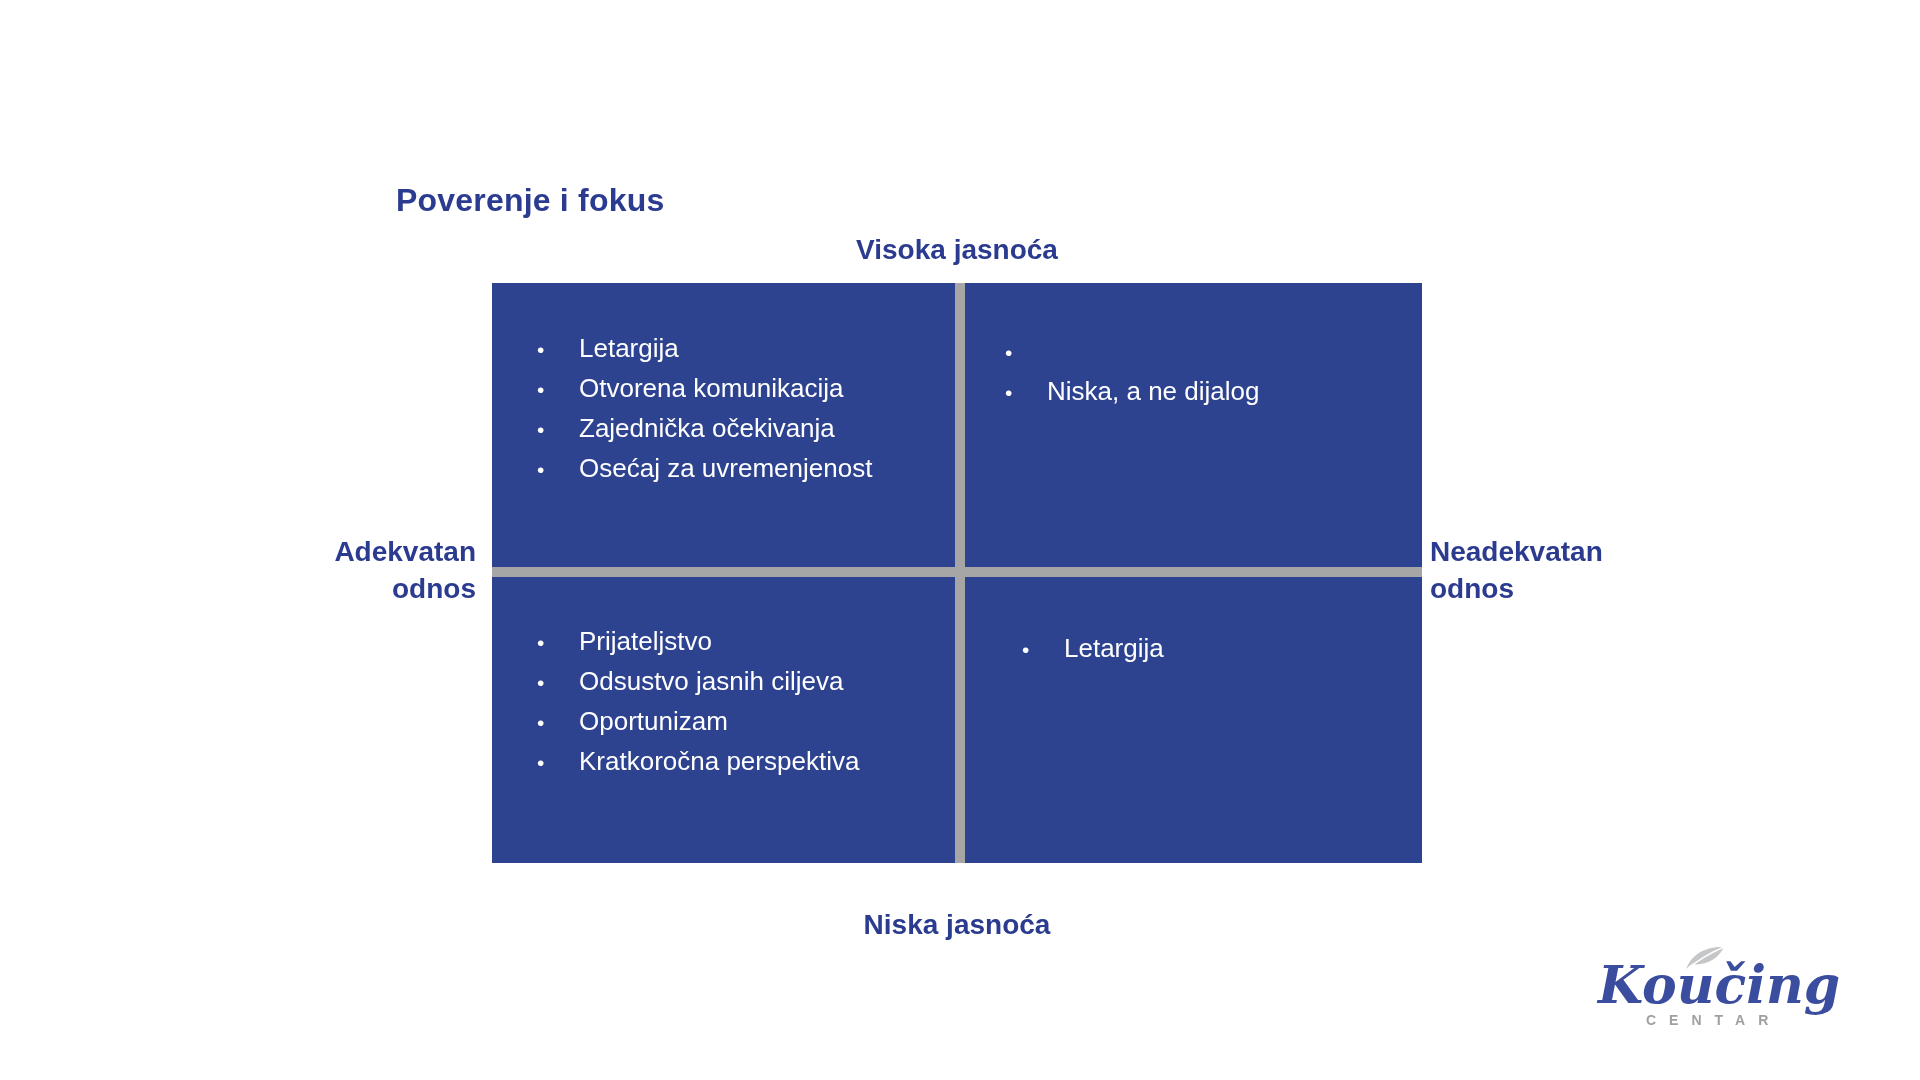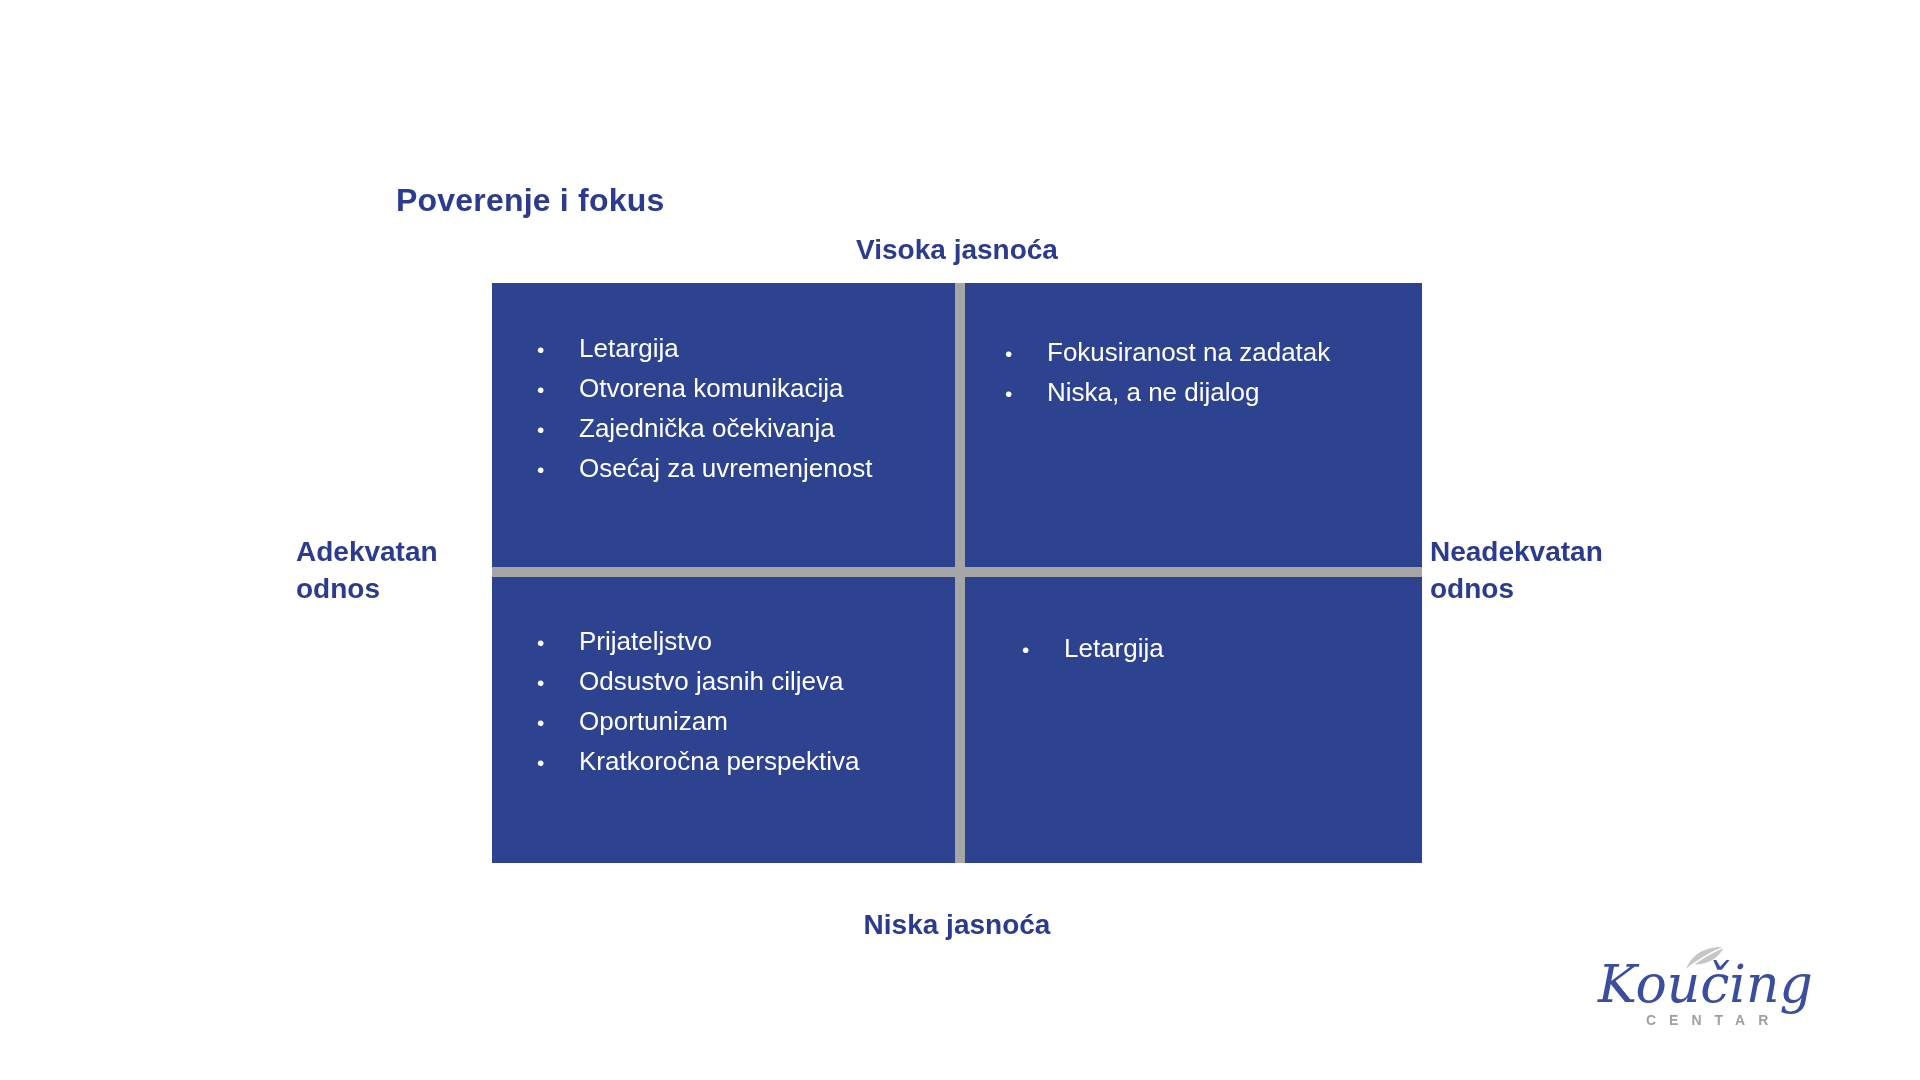--- a/index.html
+++ b/index.html
@@ -47,21 +47,21 @@
     left: 492px;
     width: 930px;
     top: 881px;
     text-align: center;
     margin-top: 28px;
   }
   .axis-left {
     left: 296px;
     top: 533px;
     width: 180px;
-    text-align: left;
+    text-align: right;
     line-height: 37px;
   }
   .axis-right {
     left: 1430px;
     top: 533px;
     width: 250px;
     text-align: left;
     line-height: 37px;
   }
 
@@ -116,21 +116,21 @@
     position: absolute;
     left: 86px;
     top: -2px;
   }
   .logo-wordmark {
     position: absolute;
     left: 0;
     top: 8px;
     font-family: "DejaVu Serif", serif;
     font-style: italic;
-    font-weight: normal;
+    font-weight: bold;
     font-size: 52px;
     color: #3A4D9E;
     white-space: nowrap;
   }
   .logo-subtitle {
     position: absolute;
     left: 48px;
     top: 66px;
     font-size: 14px;
     font-weight: bold;
@@ -171,21 +171,20 @@
           <span class="bullet-text">Zajednička očekivanja</span>
         </div>
         <div class="bullet-item">
           <span class="bullet">•</span>
           <span class="bullet-text">Osećaj za uvremenjenost</span>
         </div>
       </div>
     <div class="quadrant q-top-right">
         <div class="bullet-item">
           <span class="bullet">•</span>
-          <span class="bullet-text">Fokusiranost na zadatak</span>
         </div>
         <div class="bullet-item">
           <span class="bullet">•</span>
           <span class="bullet-text">Niska, a ne dijalog</span>
         </div>
       </div>
     <div class="quadrant q-bottom-left">
         <div class="bullet-item">
           <span class="bullet">•</span>
           <span class="bullet-text">Prijateljstvo</span>

